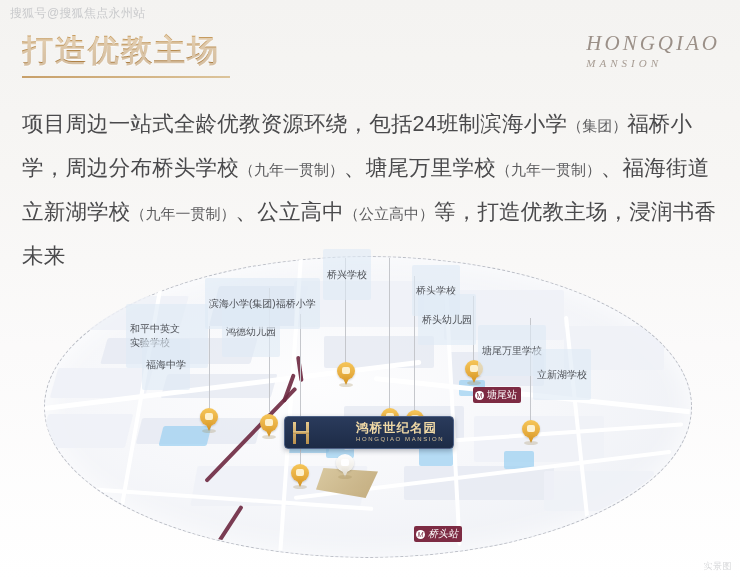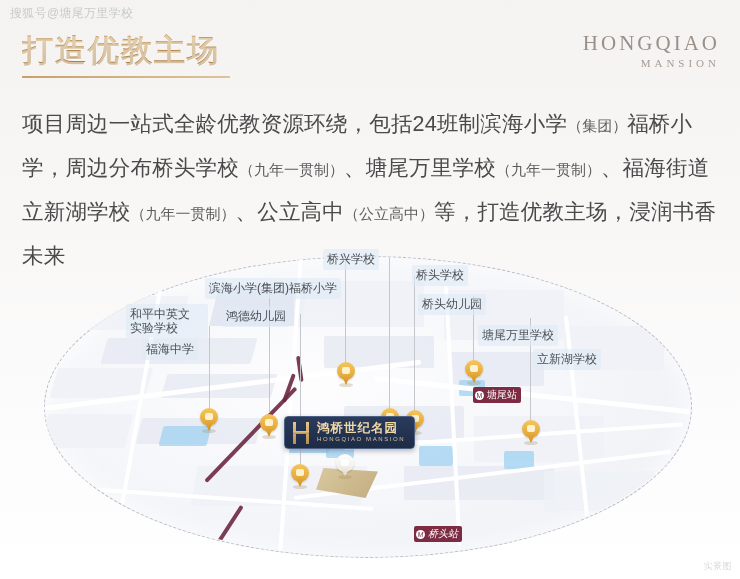--- a/index.html
+++ b/index.html
@@ -46,22 +46,23 @@
     text-shadow: 0 1px 0 rgba(255,255,255,.5);
     white-space: nowrap;
   }
   .title-rule {
     position: absolute; left: 22px; top: 76px;
     width: 208px; height: 2px;
     background: linear-gradient(90deg,#c8a06a,#dcc49b);
   }
   .brand {
     position: absolute; right: 20px; top: 32px;
-    text-align: right;
+    text-align: left;
     color: #9a8e84;
+    font-style: italic;
   }
   .brand-main {
     font-family: "Liberation Serif", "DejaVu Serif", serif;
     font-size: 21px;
     letter-spacing: 3px;
     color: #9b9088;
     line-height: 1.1;
   }
   .brand-sub {
     font-family: "Liberation Serif", "DejaVu Serif", serif;
@@ -167,24 +168,24 @@
   .leader {
     position: absolute;
     width: 1px;
     background: #c5c7cc;
     z-index: 4;
   }
 
   
   .mlabel {
     position: absolute;
-    font-size: 12px;
+    font-size: 10px;
     color: #4d5056;
     background: rgba(222,234,246,.62);
-    padding: 3px 4px;
+    padding: 18px 4px;
     border-radius: 2px;
     white-space: nowrap;
     z-index: 7;
     line-height: 15px;
   }
   .mlabel.two { text-align: left; line-height: 14px; }
 
   
   .station {
     position: absolute;
@@ -255,21 +256,21 @@
     background: linear-gradient(135deg,#d8c79c,#c0a878);
     z-index: 5;
     opacity: .95;
   }
 </style>
 </head>
 <body>
 
 <div id="page">
 
-  <div class="wm-top">搜狐号@塘尾万里学校</div>
+  <div class="wm-top">搜狐号@搜狐焦点永州站</div>
 
   <div class="title">打造优教主场</div>
   <div class="title-rule"></div>
 
   <div class="brand">
     <div class="brand-main">HONGQIAO</div>
     <div class="brand-sub">MANSION</div>
   </div>
 
   <div class="copy"><span>项目周边一站式全龄优教资源环绕，包括24班制滨海小学</span><span class="sm">（集团）</span><span>福桥小学，周边分布桥头学校</span><span class="sm">（九年一贯制）</span><span>、塘尾万里学校</span><span class="sm">（九年一贯制）</span><span>、福海街道立新湖学校</span><span class="sm">（九年一贯制）</span><span>、公立高中</span><span class="sm">（公立高中）</span><span>等，打造优教主场，浸润书香未来</span></div>
@@ -402,21 +403,21 @@
 
     <div class="station" style="left:473px; top:151px;">
       <span class="mico">M</span>
       <span>塘尾站</span>
     </div>
     <div class="station" style="left:414px; top:290px;font-style:italic;">
       <span class="mico">M</span>
       <span>桥头站</span>
     </div>
 
-    <div class="proj" style="left:284px; top:180px;">
+    <div class="proj" style="left:284px; top:180px;gap:39px;">
       <div class="hmark">
         <i class="l"></i>
           <i class="r"></i>
           <i class="b"></i>
       </div>
       <div class="ptxt">
         <div class="pname">鸿桥世纪名园</div>
         <div class="psub">HONGQIAO MANSION</div>
       </div>
     </div>

